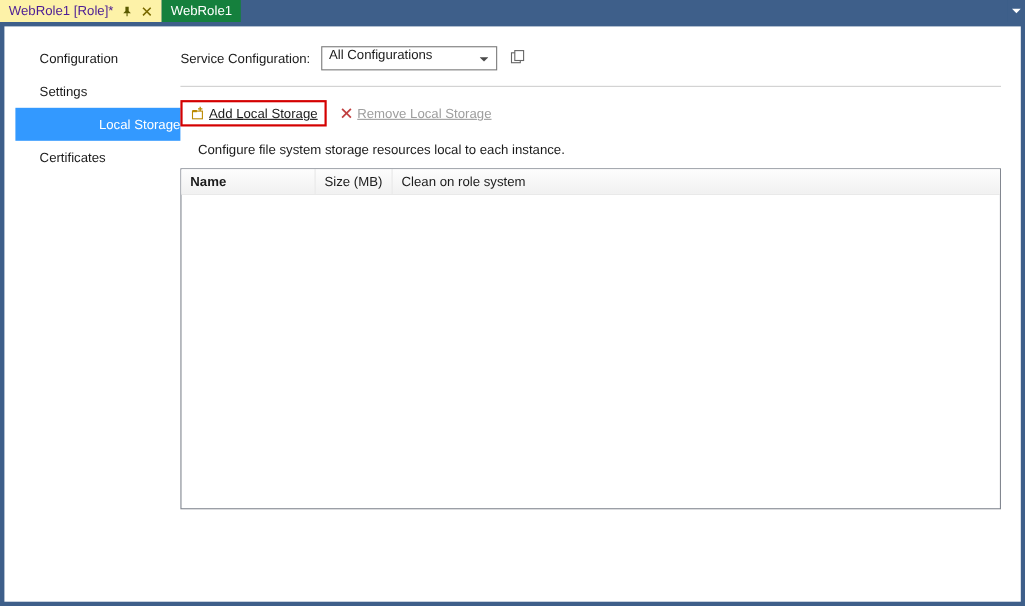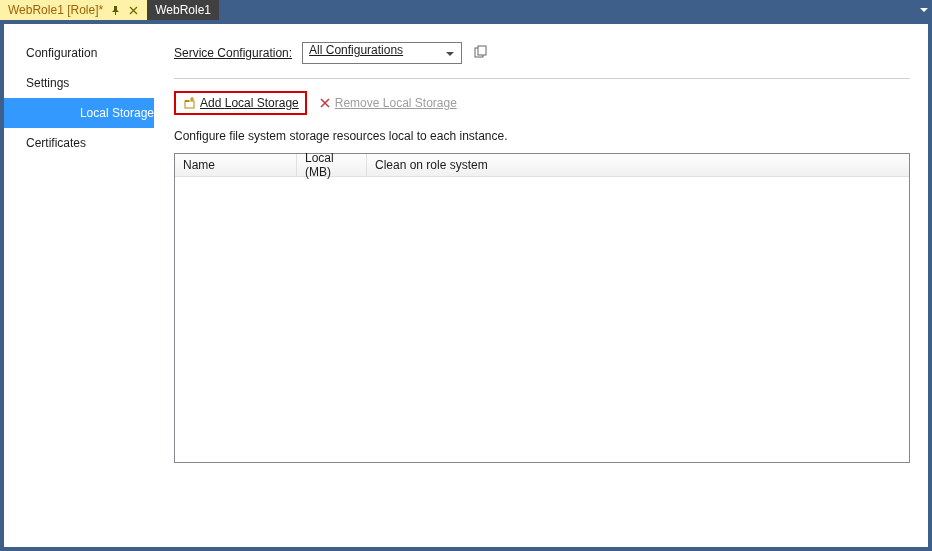--- a/index.html
+++ b/index.html
@@ -25,25 +25,25 @@
   .tab {
     display: flex;
     align-items: center;
     padding: 0 8px;
     gap: 6px;
     font-size: 12px;
     cursor: pointer;
   }
   .tab.active {
     background: #fdf2a8;
-    color: #a16207;
+    color: #4c1d95;
     justify-content: space-between;
   }
   .tab.inactive {
-    background: #404040;
+    background: #15803d;
     color: #fff;
   }
   .tab .pin-icon, .tab .close-icon {
     display: inline-flex;
     align-items: center;
     justify-content: center;
     width: 12px;
     height: 12px;
   }
   .tabstrip-spacer {
@@ -57,23 +57,22 @@
     justify-content: center;
     color: #fff;
     background: #3e5f8a;
   }
 
   .client {
     position: absolute;
     top: 20px; left: 0; right: 0; bottom: 0;
     border: 4px solid #3e5f8a;
     background: #fff;
-    padding: 14px 18px 18px 0;
-    display: flex;
-    gap: 20px;
+    padding: 14px 18px 18px 10px;
+    display: flex;
   }
 
   .sidebar {
     width: 150px;
     flex-shrink: 0;
   }
   .side-item {
     height: 30px;
     display: flex;
     align-items: center;
@@ -90,21 +89,20 @@
   .main {
     flex: 1;
     display: flex;
     flex-direction: column;
   }
   .cfg-row {
     display: flex;
     align-items: center;
     gap: 10px;
     height: 30px;
-    text-decoration: underline;
   }
   .cfg-label { color: #1b1b1b; }
   .cfg-select {
     border: 1px solid #7a7a7a;
     height: 22px;
     width: 160px;
     display: flex;
     align-items: flex-start;
     padding: 0 6px;
     background: #fff;
@@ -149,21 +147,21 @@
     color: #9e9e9e;
     cursor: default;
   }
   .tool-btn .underline-char { text-decoration: underline; }
   .highlight-box {
     border: 2px solid #d40000;
     padding: 1px 2px;
   }
 
   .desc {
-    margin: 14px 0 10px 0;
+    margin: 14px 0 10px 16px;
     color: #1b1b1b;
   }
 
   .grid {
     border: 1px solid #828790;
     height: 310px;
     background: #fff;
   }
   .grid-header {
     display: flex;
@@ -174,21 +172,21 @@
     height: 22px;
     display: flex;
     align-items: center;
     padding: 0 8px;
     border-right: 1px solid #e0e0e0;
     background: linear-gradient(#fdfdfd,#f1f1f1);
     font-size: 12px;
     color: #1b1b1b;
   }
   .grid-col:last-child { border-right: none; }
-  .col-name { width: 122px; }
+  .col-name { width: 122px; font-weight: bold; }
   .col-size { width: 70px; }
   .col-clean { flex: 1; }
 
   svg { display: block; }
 </style>
 </head>
 <body>
 
 <div class="app">
 
@@ -280,21 +278,21 @@
       </div>
 
       <div class="desc">Configure file system storage resources local to each instance.</div>
 
       <div class="grid">
         <div class="grid-header">
           <div class="grid-col col-name">
             <span>Name</span>
           </div>
           <div class="grid-col col-size">
-            <span>Local (MB)</span>
+            <span>Size (MB)</span>
           </div>
           <div class="grid-col col-clean">
             <span>Clean on role system</span>
           </div>
         </div>
       </div>
 
     </div>
   </div>
 </div>

